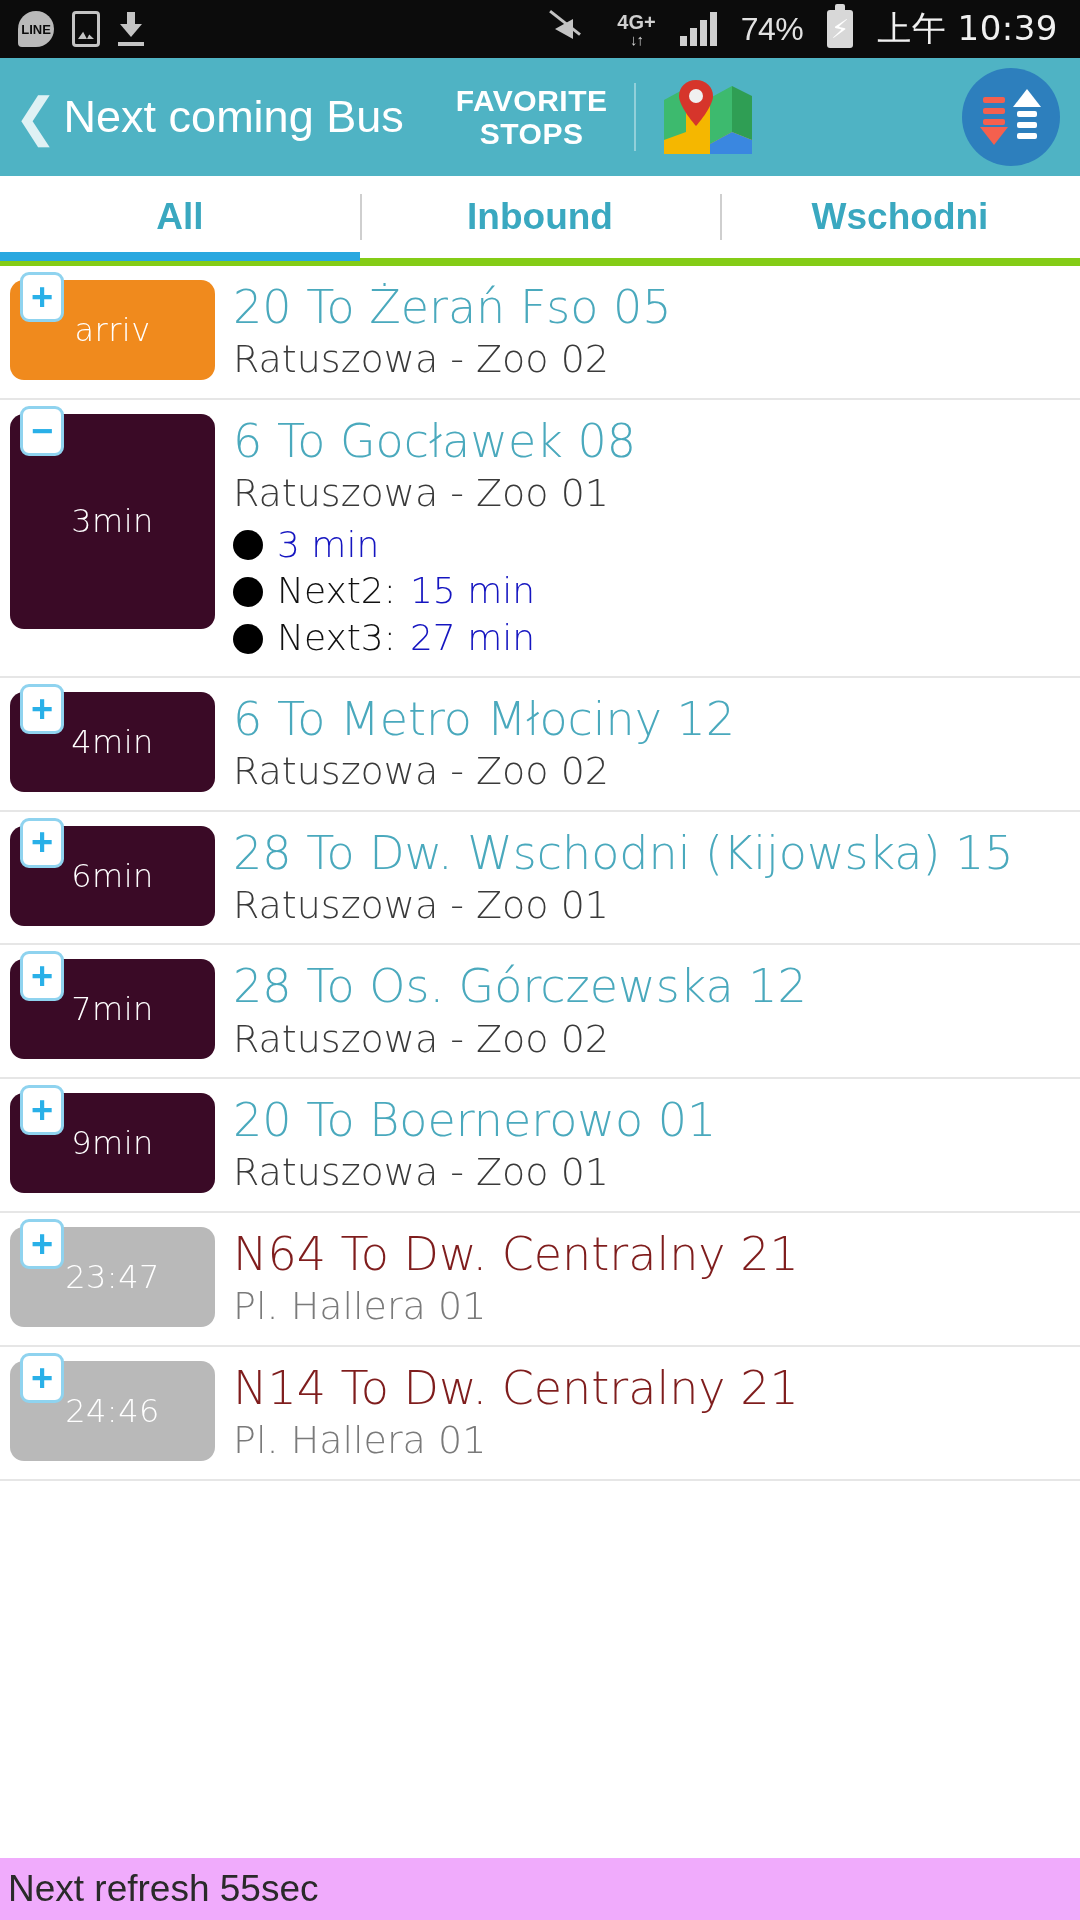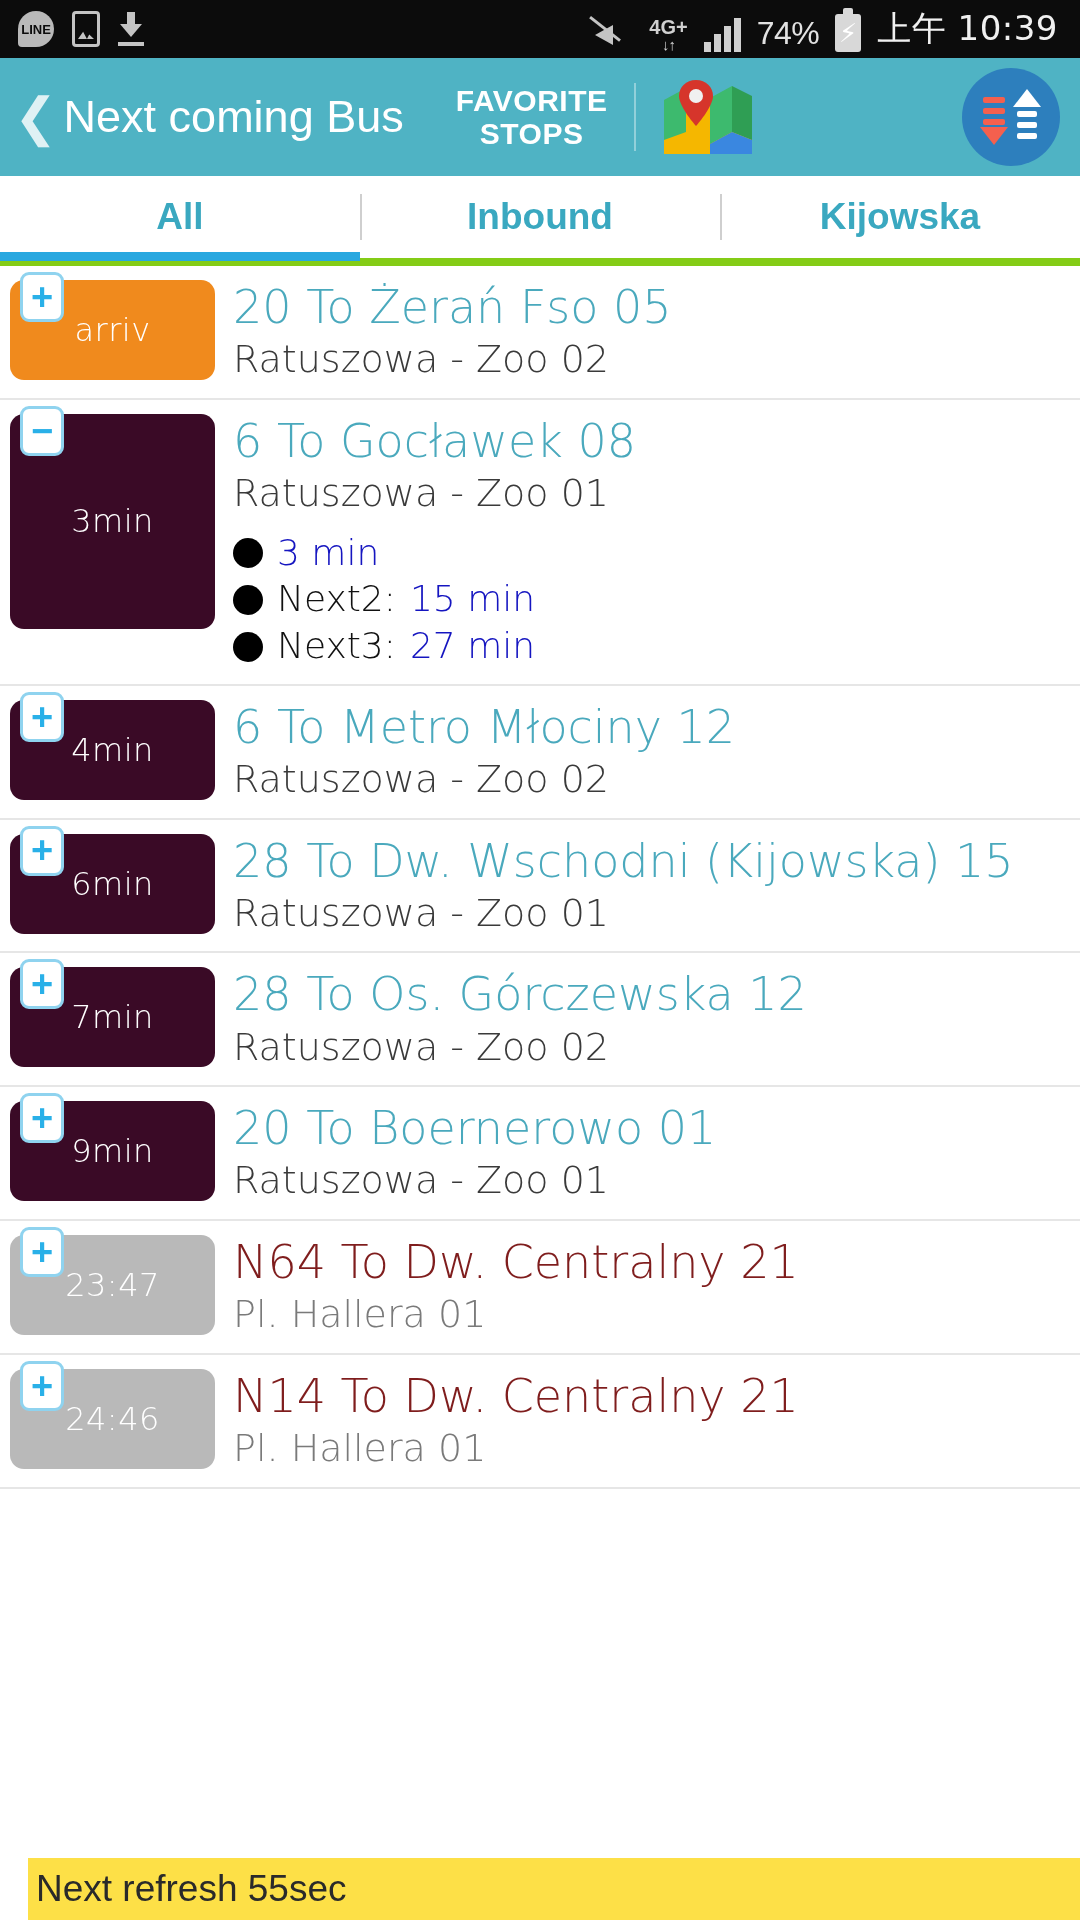--- a/index.html
+++ b/index.html
@@ -18,22 +18,22 @@
     background: #0c0c0c;
     display: flex;
     align-items: center;
     padding: 0 22px 0 18px;
     color: #d8d8d8;
   }
   .sb-left { display: flex; align-items: center; gap: 18px; }
   .sb-right {
     margin-left: auto;
     display: flex;
-    align-items: flex-end;
-    gap: 16px;
+    align-items: center;
+    gap: 24px;
   }
   .line-badge {
     width: 36px; height: 36px;
     background: #b9b9b9;
     border-radius: 50% 50% 50% 4px;
     color: #0c0c0c;
     font-size: 13px;
     font-weight: bold;
     display: flex; align-items: center; justify-content: center;
     font-family: "Liberation Sans", sans-serif;
@@ -274,21 +274,21 @@
   .route.dim { color: #7f1d1d; }
   .stop {
     color: #3a3a3a;
     font-size: 38px;
     line-height: 1.25;
     margin-top: 2px;
     font-family: "DejaVu Sans", sans-serif;
     font-weight: 300;
   }
   .stop.dim { color: #7a7a7a; }
-  .next-list { margin-top: 12px; }
+  .next-list { margin-top: 4px; }
   .next-item {
     display: flex;
     align-items: center;
     gap: 14px;
     font-size: 36px;
     line-height: 1.3;
     color: #111111;
     font-family: "DejaVu Sans", sans-serif;
     font-weight: 300;
   }
@@ -296,25 +296,24 @@
     width: 30px; height: 30px;
     border-radius: 50%;
     background: #000000;
     flex: 0 0 30px;
   }
   .next-val { color: #1515c0; }
   .footer {
     position: absolute;
     left: 0; right: 0; bottom: 0;
     height: 62px;
-    background: #fde047;
+    background: #f0abfc;
     display: flex;
     align-items: center;
     padding-left: 8px;
-    margin-left: 28px;
   }
   .footer-text {
     font-size: 37px;
     color: #2a2a2a;
     font-family: "Liberation Sans", sans-serif;
   }
 </style>
 </head>
 <body>
 
@@ -383,21 +382,21 @@
       <rect x="42" y="30" width="20" height="6" rx="2" fill="#ffffff"></rect>
       <rect x="42" y="41" width="20" height="6" rx="2" fill="#ffffff"></rect>
       <rect x="42" y="52" width="20" height="6" rx="2" fill="#ffffff"></rect>
     </svg>
   </div>
 </div>
 
 <div class="tabs">
   <div class="tab active">All</div>
   <div class="tab">Inbound</div>
-  <div class="tab">Kijowska</div>
+  <div class="tab">Wschodni</div>
 </div>
 
 <div class="list" id="bus-list">
     <div class="row">
       <div class="badge orange">
         <div class="expander">+</div>
         <div class="badge-text">arriv</div>
       </div>
       <div class="row-body">
         <div class="route">20 To Żerań Fso 05</div>

